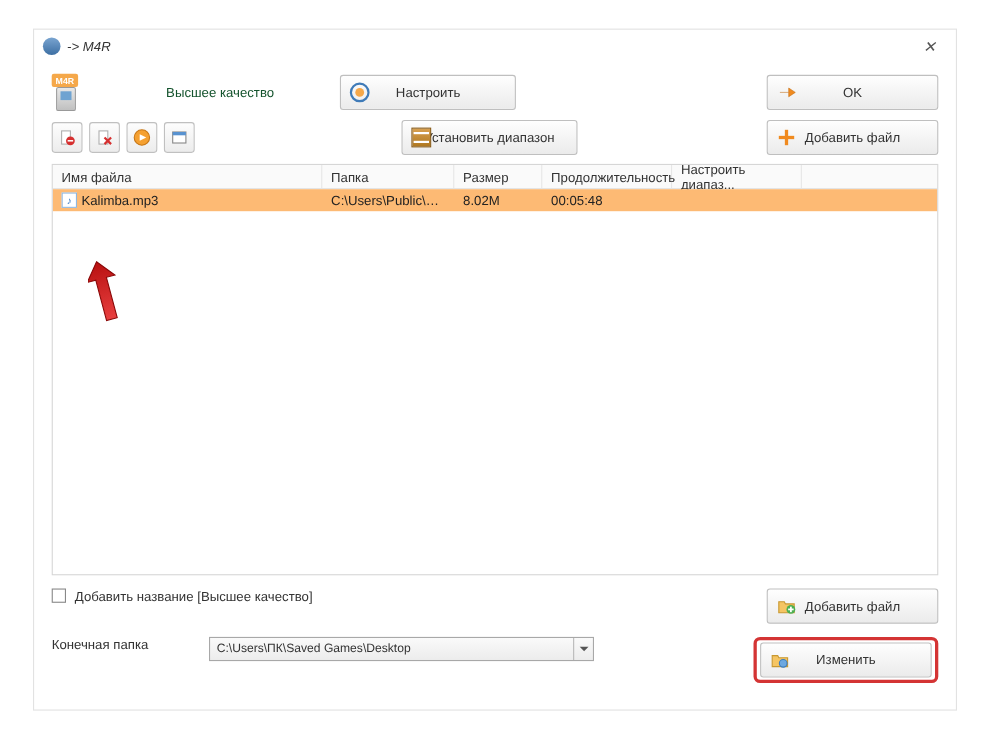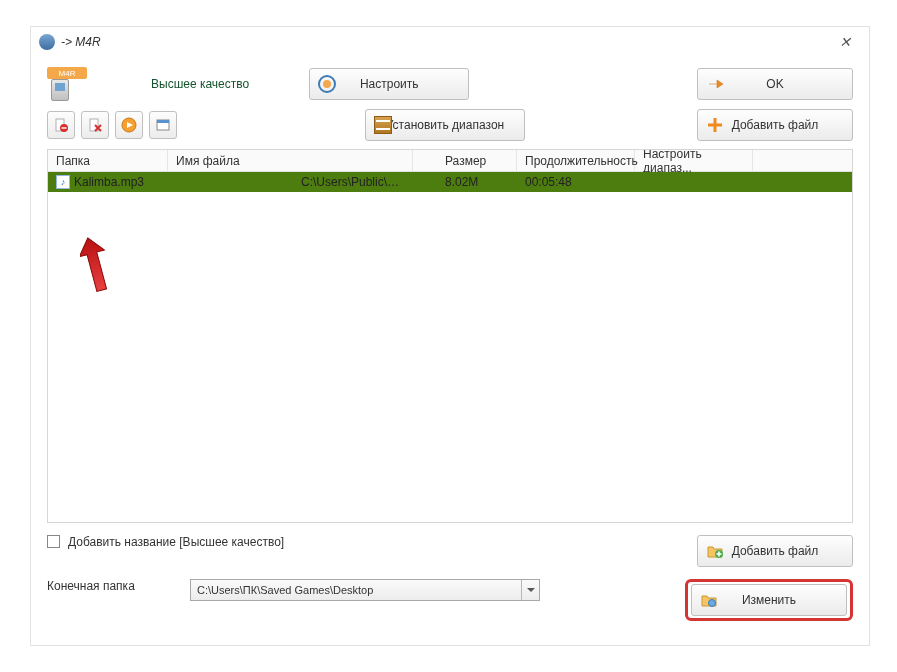--- a/index.html
+++ b/index.html
@@ -38,23 +38,23 @@
 .titlebar .title { font-size: 12px; color: #333; flex: 1; }
 .titlebar .close { width: 32px; text-align: center; font-size: 14px; color: #555; cursor: pointer; }
 .content { padding: 10px 16px 12px 16px; flex: 1; display: flex; flex-direction: column; }
 .row1 { display: flex; align-items: center; gap: 10px; margin-bottom: 8px; }
 .m4r-badge {
   width: 34px; height: 34px;
   position: relative;
 }
 .m4r-badge .tag {
   position: absolute; top: 0; left: 0;
-  width: 40px; height: 12px;
+  width: 24px; height: 12px;
   background: #f5a84a;
-  color: #fff; font-size: 8px; font-weight: normal;
+  color: #fff; font-size: 8px; font-weight: bold;
   display: flex; align-items: center; justify-content: center;
   border-radius: 2px;
 }
 .m4r-badge .dev {
   position: absolute; top: 12px; left: 4px;
   width: 18px; height: 22px;
   background: linear-gradient(#e8e8e8,#c0c0c0);
   border: 1px solid #999;
   border-radius: 2px;
 }
@@ -115,28 +115,28 @@
 }
 .th {
   padding: 4px 8px;
   font-size: 12px;
   color: #333;
   border-right: 1px solid #e6e6e6;
   display: flex; align-items: center;
 }
 .c-name { width: 245px; }
 .c-folder { width: 120px; }
-.c-size { width: 80px; margin-left: 24px; }
+.c-size { width: 80px; }
 .c-dur { width: 118px; }
 .c-range { width: 118px; }
 .trow {
   display: flex;
   height: 20px;
   align-items: center;
-  background: #4d7c0f;
+  background: #fdba74;
 }
 .td { padding: 2px 8px; font-size: 12px; color: #222; overflow: hidden; white-space: nowrap; text-overflow: ellipsis; }
 .td.c-name { display:flex; align-items:center; gap:4px; }
 .music-icon {
   width: 14px; height: 14px;
   background: #fff; border: 1px solid #8fb7e0;
   display:flex;align-items:center;justify-content:center;
 }
 .music-icon::after{content:"♪";font-size:9px;color:#2c72c0;}
 .red-arrow {
@@ -250,22 +250,22 @@
               <rect x="7.5" y="2" width="3" height="14" fill="#f08a1f"></rect>
               <rect x="2" y="7.5" width="14" height="3" fill="#f08a1f"></rect>
             </svg>
         </span>
         <span class="lbl">Добавить файл</span>
       </div>
     </div>
 
     <div class="table-wrap">
       <div class="thead">
+        <div class="th c-name">Имя файла</div>
         <div class="th c-folder">Папка</div>
-        <div class="th c-name">Имя файла</div>
         <div class="th c-size">Размер</div>
         <div class="th c-dur">Продолжительность</div>
         <div class="th c-range">Настроить диапаз...</div>
       </div>
       <div class="trow">
         <div class="td c-name">
           <span class="music-icon"></span>
           <span>Kalimba.mp3</span>
         </div>
         <div class="td c-folder">C:\Users\Public\Mu...</div>

